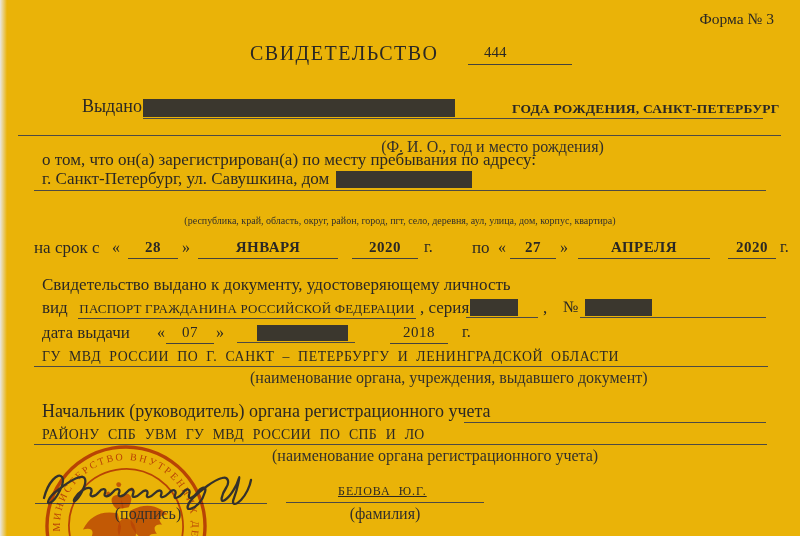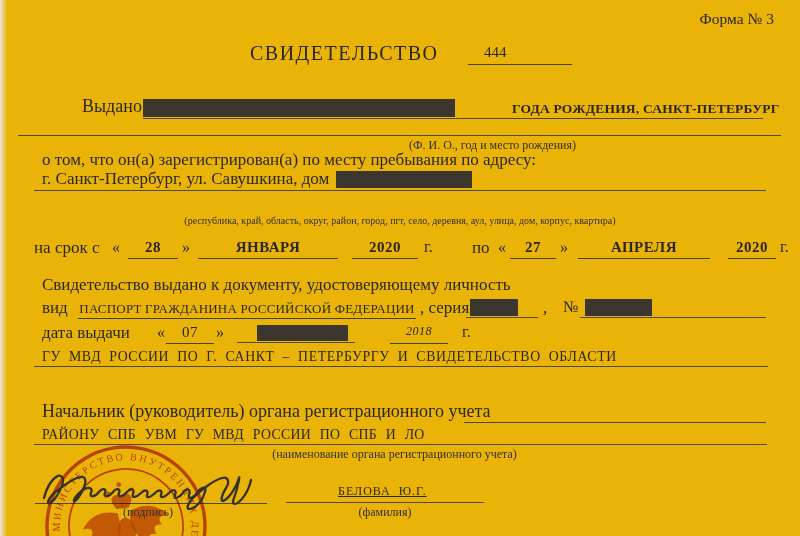--- a/index.html
+++ b/index.html
@@ -20,21 +20,21 @@
   .cert-no{left:468px;top:44px;width:104px;border-bottom:1.5px solid #45423d;font-size:15px;padding-left:16px;box-sizing:border-box;height:21px;}
   .subtitle{left:239px;top:67px;font-size:15.5px;}
 
   .issued-label{left:82px;top:96px;font-size:18px;}
   .bar{background:#3b372e;position:absolute;}
   .bar-name{left:143px;top:99px;width:312px;height:18px;}
   .issued-suffix{left:480px;top:101px;font-size:13.5px;font-weight:bold;letter-spacing:.2px;margin-left:32px;}
   .line{position:absolute;border-bottom:1.6px solid #4d4a44;height:0;}
   .issued-line{left:143px;top:117.5px;width:620px;}
   .full-line{left:18px;top:135px;width:763px;border-bottom-width:1.8px;}
-  .caption{font-size:12px;color:#33302b;text-align:center;}
+  .caption{font-size:16px;color:#33302b;text-align:center;}
   .fio-caption{left:380px;top:138px;width:225px;}
 
   .o-tom{left:42px;top:150px;font-size:17px;}
   .address{left:42px;top:169px;font-size:17px;}
   .bar-house{left:336px;top:171px;width:136px;height:17px;}
   .address-line{left:34px;top:189.5px;width:732px;}
   .address-caption{left:155px;top:215px;width:490px;font-size:10px;}
   .p-label{left:34px;top:238px;font-size:17px;}
   .q{font-size:16px;}
   .uval{position:absolute;border-bottom:1.8px solid #45423d;text-align:center;font-weight:bold;font-size:15px;letter-spacing:.5px;height:19px;}
@@ -60,21 +60,21 @@
   .num-label{left:563px;top:298px;font-size:16px;}
   .bar-number{left:585px;top:299px;width:67px;height:17px;}
   .number-line{left:580px;top:317px;width:186px;}
 
   .date-label{left:42px;top:323px;font-size:17px;}
   .dq1{left:157px;top:324px;}
   .issue-day{left:166px;top:324px;width:48px;font-weight:normal;font-size:15px;}
   .dq2{left:216px;top:324px;}
   .bar-month{left:257px;top:325px;width:91px;height:16px;}
   .month-line{left:237px;top:342px;width:118px;}
-  .issue-year{left:390px;top:324px;width:58px;font-weight:normal;font-size:12px;font-style:italic;}
+  .issue-year{left:390px;top:324px;width:58px;font-weight:normal;font-size:15px;}
   .dg{left:462px;top:323px;font-size:16px;}
 
   .org{left:42px;top:349px;font-size:13.8px;letter-spacing:.6px;word-spacing:4px;}
   .org-line{left:34px;top:366px;width:734px;}
   .org-caption{left:250px;top:369px;width:280px;}
 
   .chief{left:42px;top:401px;font-size:18px;}
   .chief-val{left:468px;top:405px;font-size:13.5px;word-spacing:3px;letter-spacing:.2px;}
   .chief-line{left:464px;top:422px;width:302px;}
   .chief2{left:42px;top:427px;font-size:13.8px;word-spacing:5px;letter-spacing:.3px;}
@@ -140,22 +140,23 @@
 
   <div class="abs date-label">дата выдачи</div>
   <div class="abs q dq1">«</div>
   <div class="abs uval issue-day">07</div>
   <div class="abs q dq2">»</div>
   <div class="bar bar-month"></div>
   <div class="line month-line"></div>
   <div class="abs uval issue-year">2018</div>
   <div class="abs dg">г.</div>
 
-  <div class="abs org">ГУ МВД РОССИИ ПО Г. САНКТ – ПЕТЕРБУРГУ И СВИДЕТЕЛЬСТВО ОБЛАСТИ</div>
+  <div class="abs org">ГУ МВД РОССИИ ПО Г. САНКТ – ПЕТЕРБУРГУ И ЛЕНИНГРАДСКОЙ ОБЛАСТИ</div>
   <div class="line org-line"></div>
+  <div class="abs caption org-caption">(наименование органа, учреждения, выдавшего документ)</div>
 
   <div class="abs chief">Начальник (руководитель) органа регистрационного учета</div>
   <div class="line chief-line"></div>
   <div class="abs chief2">РАЙОНУ СПБ УВМ ГУ МВД РОССИИ ПО СПБ И ЛО</div>
   <div class="line chief2-line"></div>
   <div class="abs caption reg-caption">(наименование органа регистрационного учета)</div>
 
   <svg class="abs stamp" viewBox="0 0 180 180">
     <defs>
       <path id="ringtop" d="M90,90 m-66,0 a66,66 0 1,1 132,0 a66,66 0 1,1 -132,0"></path>

